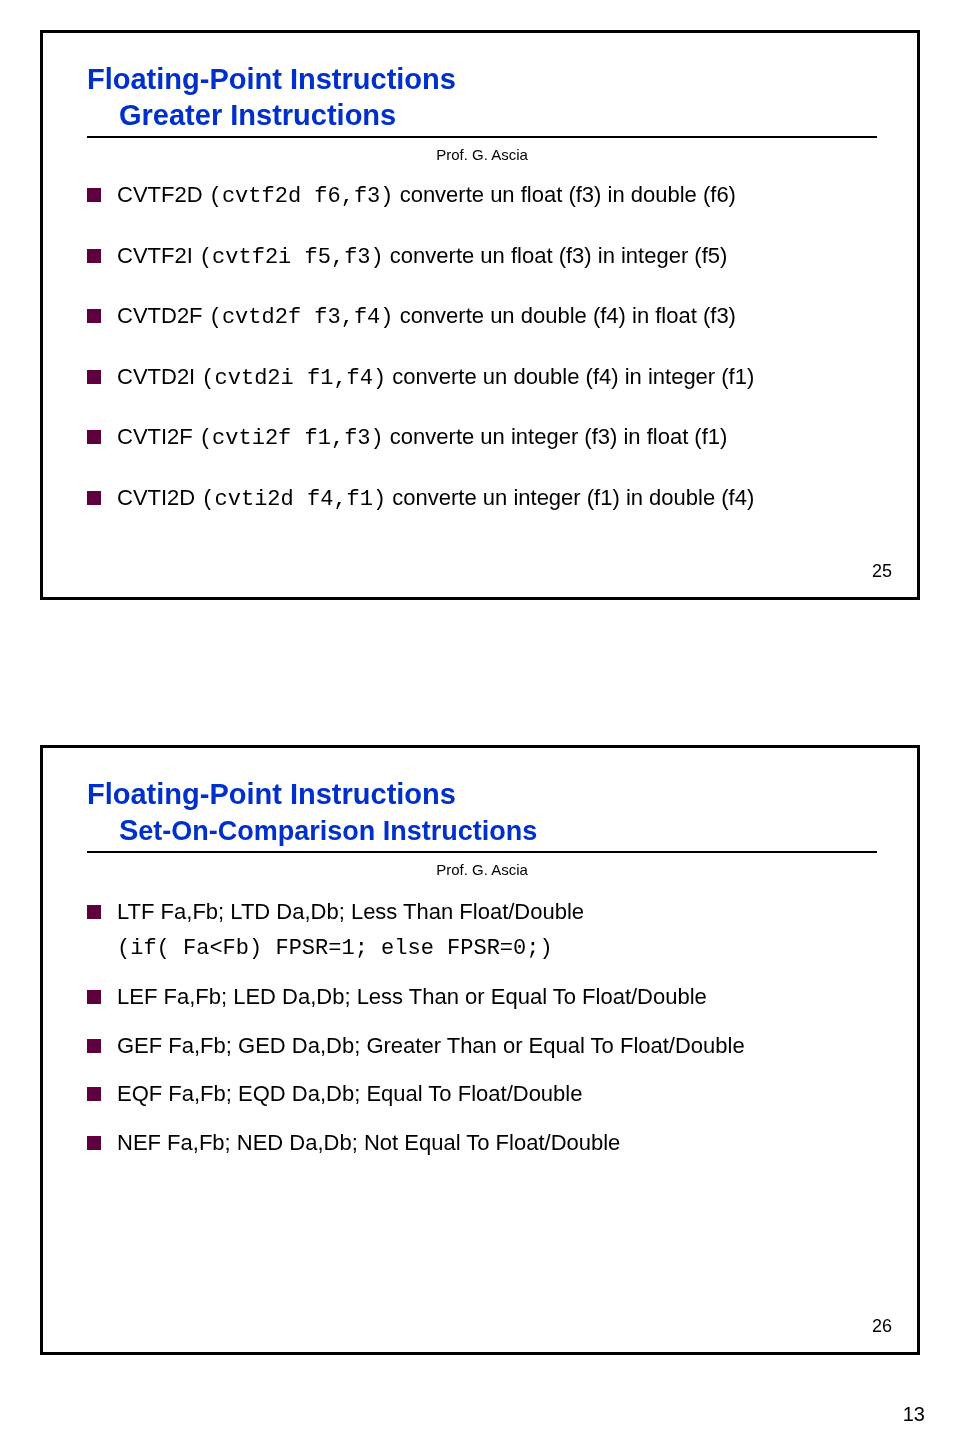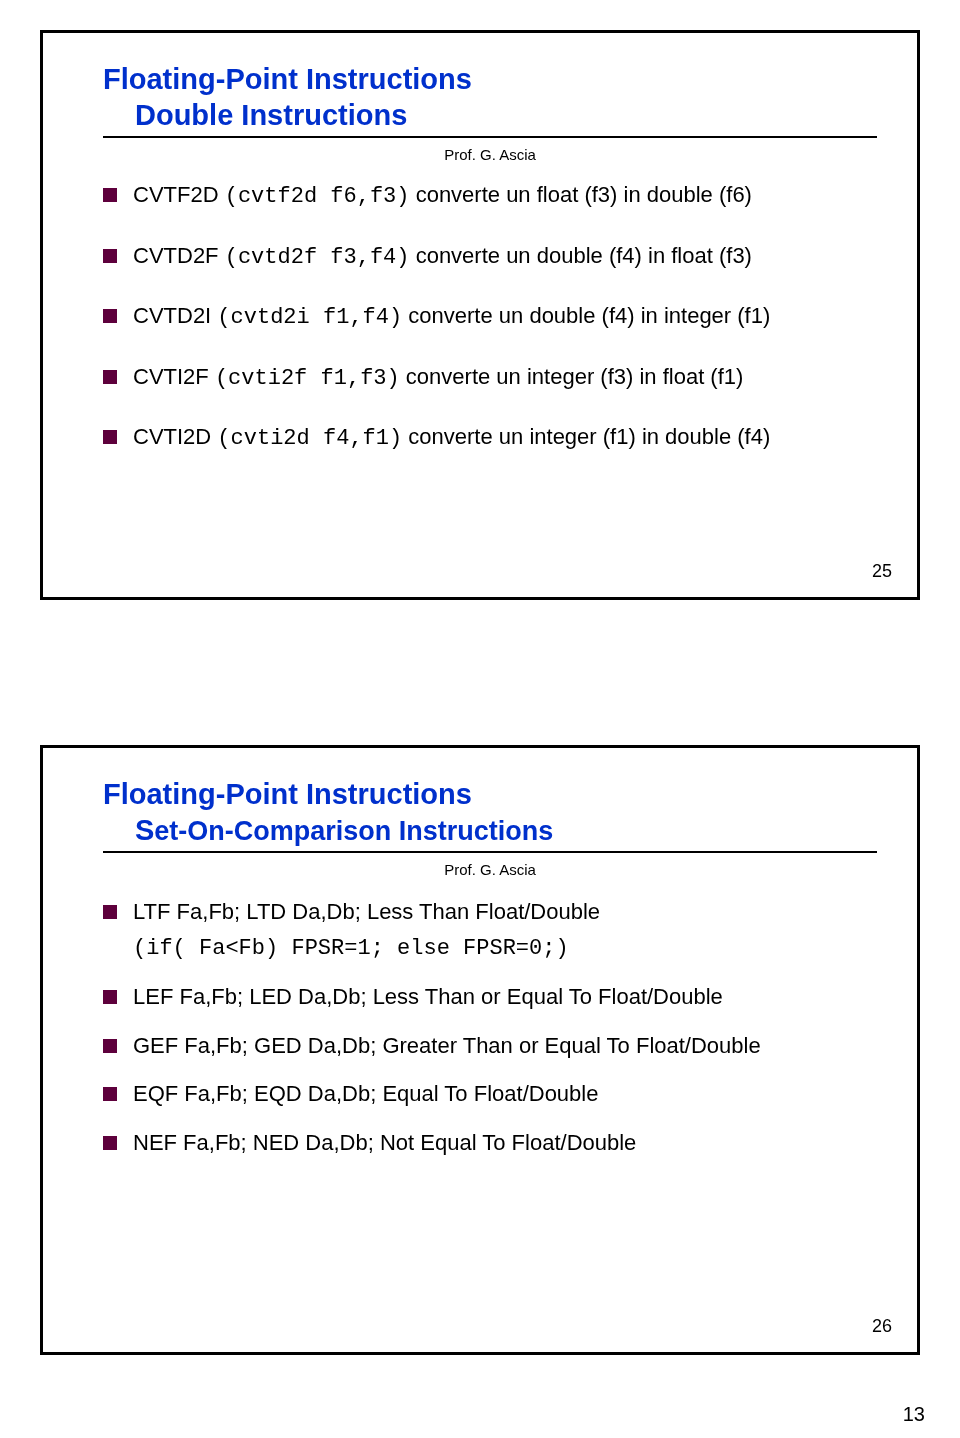--- a/index.html
+++ b/index.html
@@ -13,21 +13,21 @@
     width: 960px;
     height: 1438px;
     position: relative;
     background: #fff;
   }
   .slide {
     position: absolute;
     border: 3px solid #000;
     box-sizing: border-box;
     background: #fff;
-    padding: 30px 40px 60px 60px;
+    padding: 30px 40px 60px 44px;
   }
   .slide1 { left: 40px; top: 30px;  width: 880px; height: 570px; }
   .slide2 { left: 40px; top: 745px; width: 880px; height: 610px; }
   .title { font-size: 29px; color: #0030cc; margin: 0 0 3px 0; }
   .subtitle { font-size: 29px; color: #0030cc; margin: 0 0 0 32px; padding-bottom: 4px; }
   .hr { border-bottom: 2px solid #000; margin: 0 0 10px 0; }
   .prof { text-align: center; font-size: 15px; color: #000; margin-top: -2px; margin-bottom: 10px; }
   .bullets { list-style: none; padding: 0; margin: 0; }
   .bullets li { position: relative; padding-left: 30px; margin: 18px 0; font-size: 22px; color: #000; line-height: 1.3; }
   .bullets li::before {
@@ -58,25 +58,26 @@
   .nobul { margin-top: -14px !important; }
   .sgap { margin-top: 30px !important; }
 </style>
 </head>
 <body>
 
 <div class="page">
 
   <div class="slide slide1">
     <h2 class="title">Floating-Point Instructions</h2>
-    <h3 class="subtitle">Double Instructions</h3>
+    <h3 class="subtitle">Greater Instructions</h3>
     <div class="hr"></div>
     <div class="prof">Prof. G. Ascia</div>
     <ul class="bullets">
       <li><span>CVTF2D <span class="mono">(cvtf2d f6,f3)</span></span><span>  converte un float (f3) in double (f6)</span></li>
+      <li class="sgap"><span>CVTF2I <span class="mono">(cvtf2i f5,f3)</span></span><span>   converte un float (f3) in integer (f5)</span></li>
       <li class="sgap"><span>CVTD2F <span class="mono">(cvtd2f f3,f4)</span></span><span> converte un double (f4) in float (f3)</span></li>
       <li class="sgap"><span>CVTD2I <span class="mono">(cvtd2i f1,f4)</span></span><span> converte un double (f4) in integer (f1)</span></li>
       <li class="sgap"><span>CVTI2F <span class="mono">(cvti2f f1,f3)</span></span><span> converte un integer (f3) in float (f1)</span></li>
       <li class="sgap"><span>CVTI2D <span class="mono">(cvti2d f4,f1)</span></span><span> converte un integer (f1) in double (f4)</span></li>
     </ul>
     <div class="slidenum">25</div>
   </div>
 
   <div class="slide slide2">
     <h2 class="title">Floating-Point Instructions</h2>

